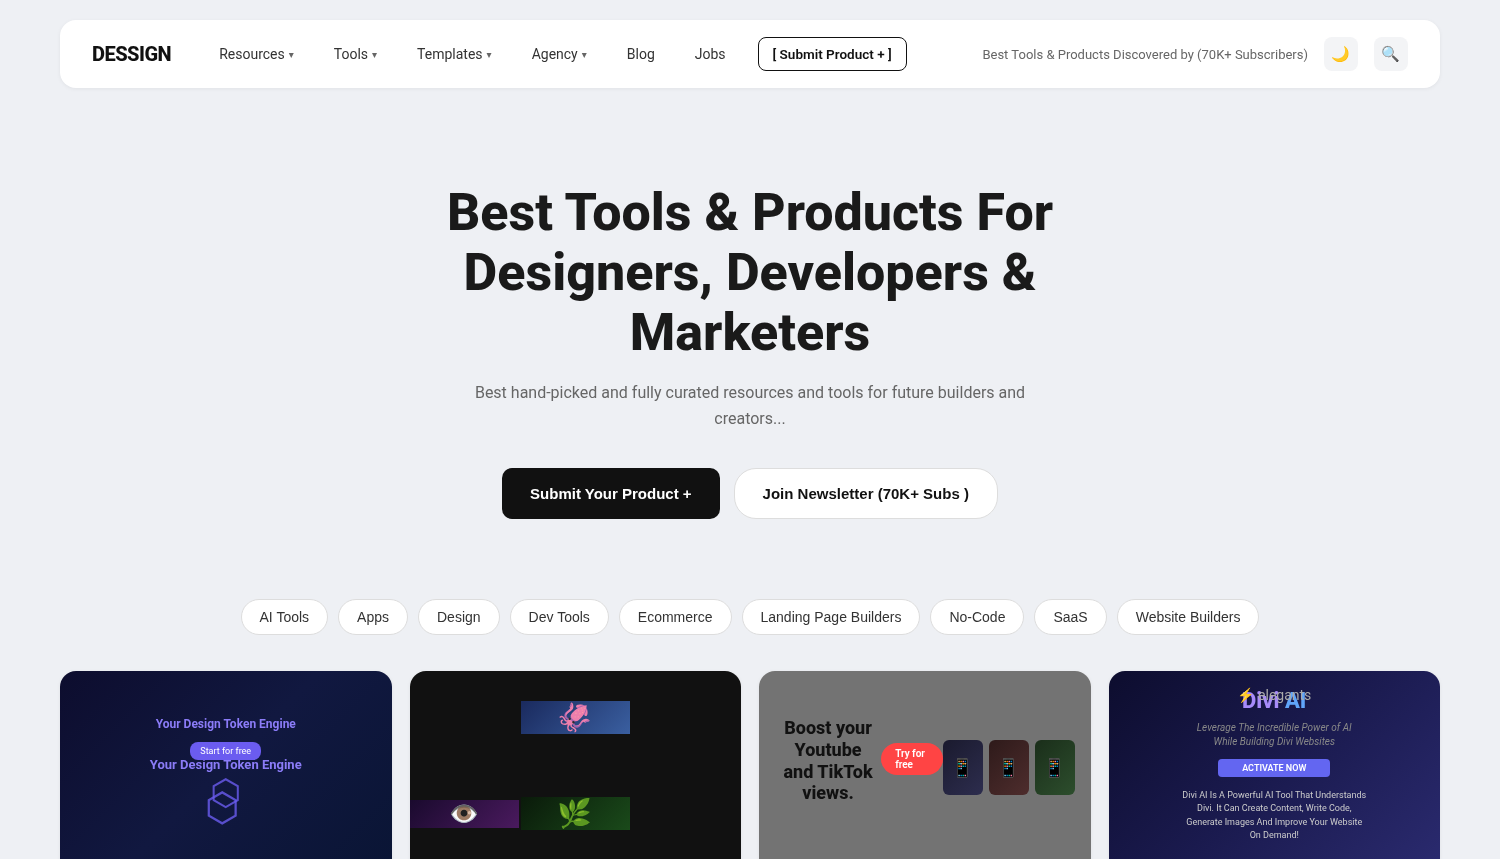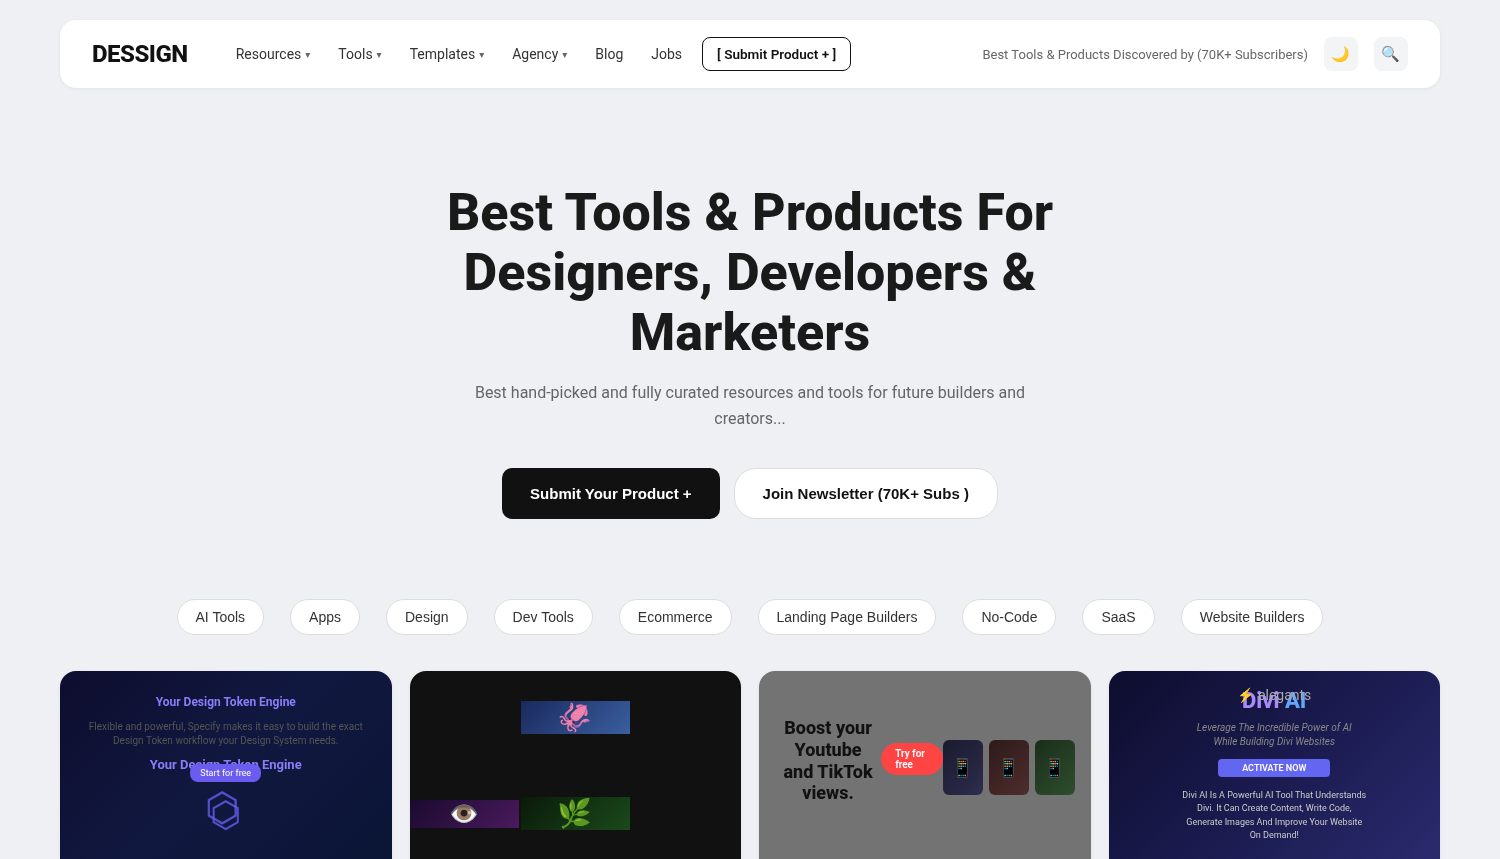--- a/index.html
+++ b/index.html
@@ -15,30 +15,30 @@
       border-radius: 16px;
       margin: 20px 60px;
       padding: 0 32px;
       height: 68px;
       display: flex;
       align-items: center;
       gap: 0;
       box-shadow: 0 1px 4px rgba(0,0,0,0.06);
     }
     .nav-logo {
-      font-size: 24px;
+      font-size: 20px;
       font-weight: 800;
       color: #111;
       letter-spacing: -0.5px;
       margin-right: 36px;
     }
     .nav-links {
       display: flex;
       align-items: center;
-      gap: 4px;
+      gap: 16px;
       flex: 1;
     }
     .nav-link {
       display: flex;
       align-items: center;
       gap: 4px;
       padding: 8px 12px;
       font-size: 14px;
       color: #333;
       cursor: pointer;
@@ -123,21 +123,21 @@
       border-radius: 22px;
       font-size: 15px;
       font-weight: 600;
       cursor: pointer;
     }
 
     
     .filter-tabs {
       display: flex;
       justify-content: center;
-      gap: 26px;
+      gap: 10px;
       flex-wrap: wrap;
       padding: 0 40px 36px;
     }
     .filter-tab {
       padding: 9px 18px;
       border-radius: 24px;
       border: 1.5px solid #ddd;
       background: #fff;
       font-size: 14px;
       color: #333;
@@ -264,21 +264,20 @@
   <button class="filter-tab">SaaS</button>
   <button class="filter-tab">Website Builders</button>
 </div>
 
 <div class="cards-grid">
 
   <div class="card">
     <div class="card-image card-image-specify" style="background: linear-gradient(135deg, #0d0d2e 0%, #111840 50%, #0a1535 100%); position: relative; overflow: hidden;">
       <div style="position:absolute;top:0;left:0;right:0;bottom:0;display:flex;flex-direction:column;align-items:center;justify-content:center;padding:16px;">
         <div style="color:#8b7cf8;font-size:12px;font-weight:700;text-align:center;margin-bottom:10px;line-height:1.3;">Your Design Token Engine</div>
-        <div style="color:#555;font-size:10px;text-align:center;margin-bottom:16px;line-height:1.4;">Flexible and powerful, Specify makes it easy to build the exact Design Token workflow your Design System needs.</div>
         <div style="background:#6b5cf0;color:#fff;font-size:9px;padding:4px 10px;border-radius:8px;margin-bottom:12px;">Start for free</div>
         <div style="font-size:36px;color:#6b5cf0;opacity:0.8;">⬡</div>
       </div>
     </div>
     <div class="card-body">
       
       
     </div>
   </div>
 

